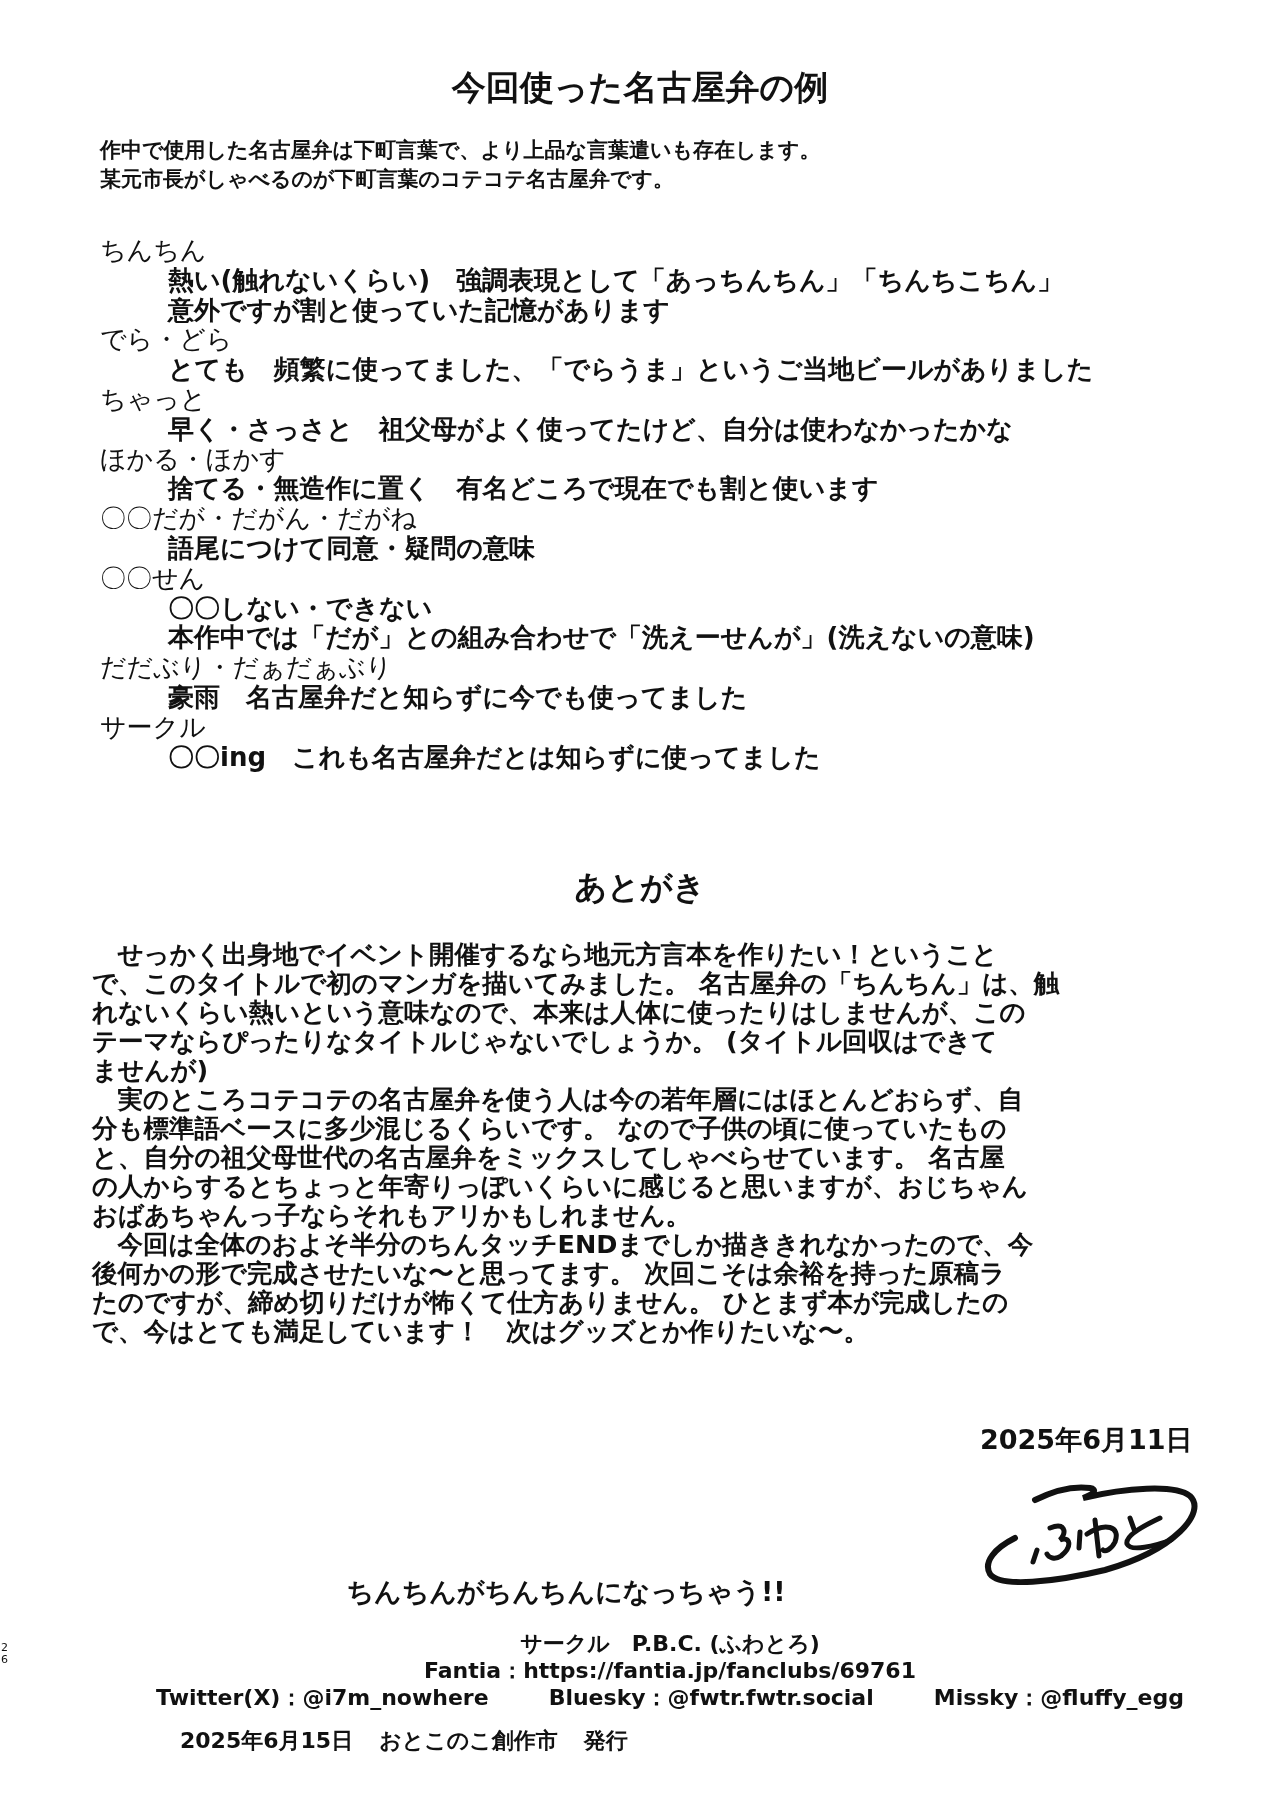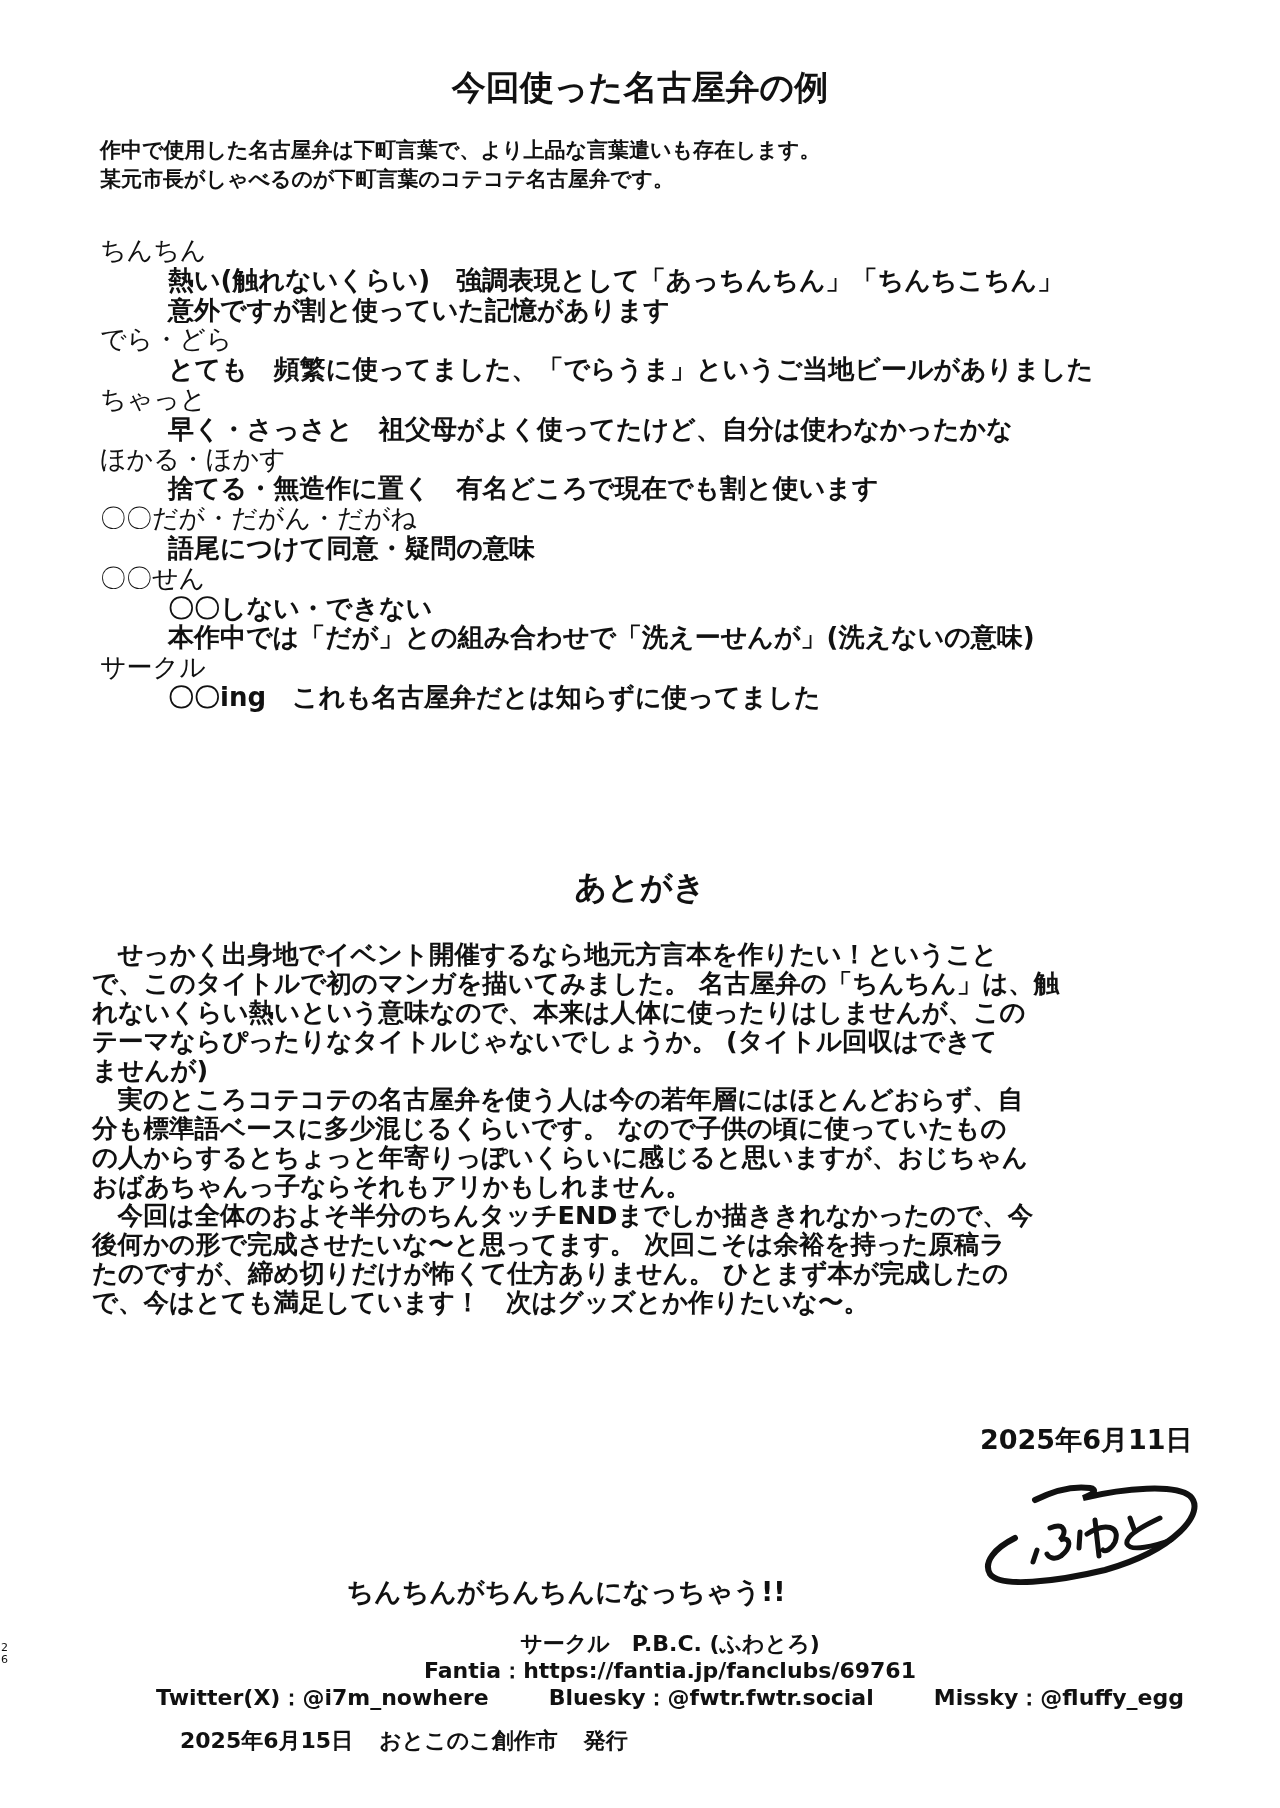--- a/index.html
+++ b/index.html
@@ -87,35 +87,40 @@
   <div>
     <div class="term">〇〇だが・だがん・だがね</div>
     <div class="desc">語尾につけて同意・疑問の意味</div>
   </div>
   <div>
     <div class="term">〇〇せん</div>
     <div class="desc">〇〇しない・できない</div>
     <div class="desc">本作中では「だが」との組み合わせで「洗えーせんが」(洗えないの意味)</div>
   </div>
   <div>
+    <div class="term">だだぶり・だぁだぁぶり</div>
+    <div class="desc">豪雨　名古屋弁だと知らずに今でも使ってました</div>
+  </div>
+  <div>
     <div class="term">サークル</div>
     <div class="desc">〇〇ing　これも名古屋弁だとは知らずに使ってました</div>
   </div>
 </div>
 
 <div class="abs after-title">あとがき</div>
 
 <div class="abs afterword">
   <span class="line">　せっかく出身地でイベント開催するなら地元方言本を作りたい！ということ</span>
   <span class="line">で、このタイトルで初のマンガを描いてみました。 名古屋弁の「ちんちん」は、触</span>
   <span class="line">れないくらい熱いという意味なので、本来は人体に使ったりはしませんが、この</span>
   <span class="line">テーマならぴったりなタイトルじゃないでしょうか。 (タイトル回収はできて</span>
   <span class="line">ませんが)</span>
   <span class="line">　実のところコテコテの名古屋弁を使う人は今の若年層にはほとんどおらず、自</span>
   <span class="line">分も標準語ベースに多少混じるくらいです。 なので子供の頃に使っていたもの</span>
+  <span class="line">と、自分の祖父母世代の名古屋弁をミックスしてしゃべらせています。 名古屋</span>
   <span class="line">の人からするとちょっと年寄りっぽいくらいに感じると思いますが、おじちゃん</span>
   <span class="line">おばあちゃんっ子ならそれもアリかもしれません。</span>
   <span class="line">　今回は全体のおよそ半分のちんタッチENDまでしか描ききれなかったので、今</span>
   <span class="line">後何かの形で完成させたいな〜と思ってます。 次回こそは余裕を持った原稿ラ</span>
   <span class="line">たのですが、締め切りだけが怖くて仕方ありません。 ひとまず本が完成したの</span>
   <span class="line">で、今はとても満足しています！　次はグッズとか作りたいな〜。</span>
 </div>
 
 <div class="abs date">2025年6月11日</div>
 

